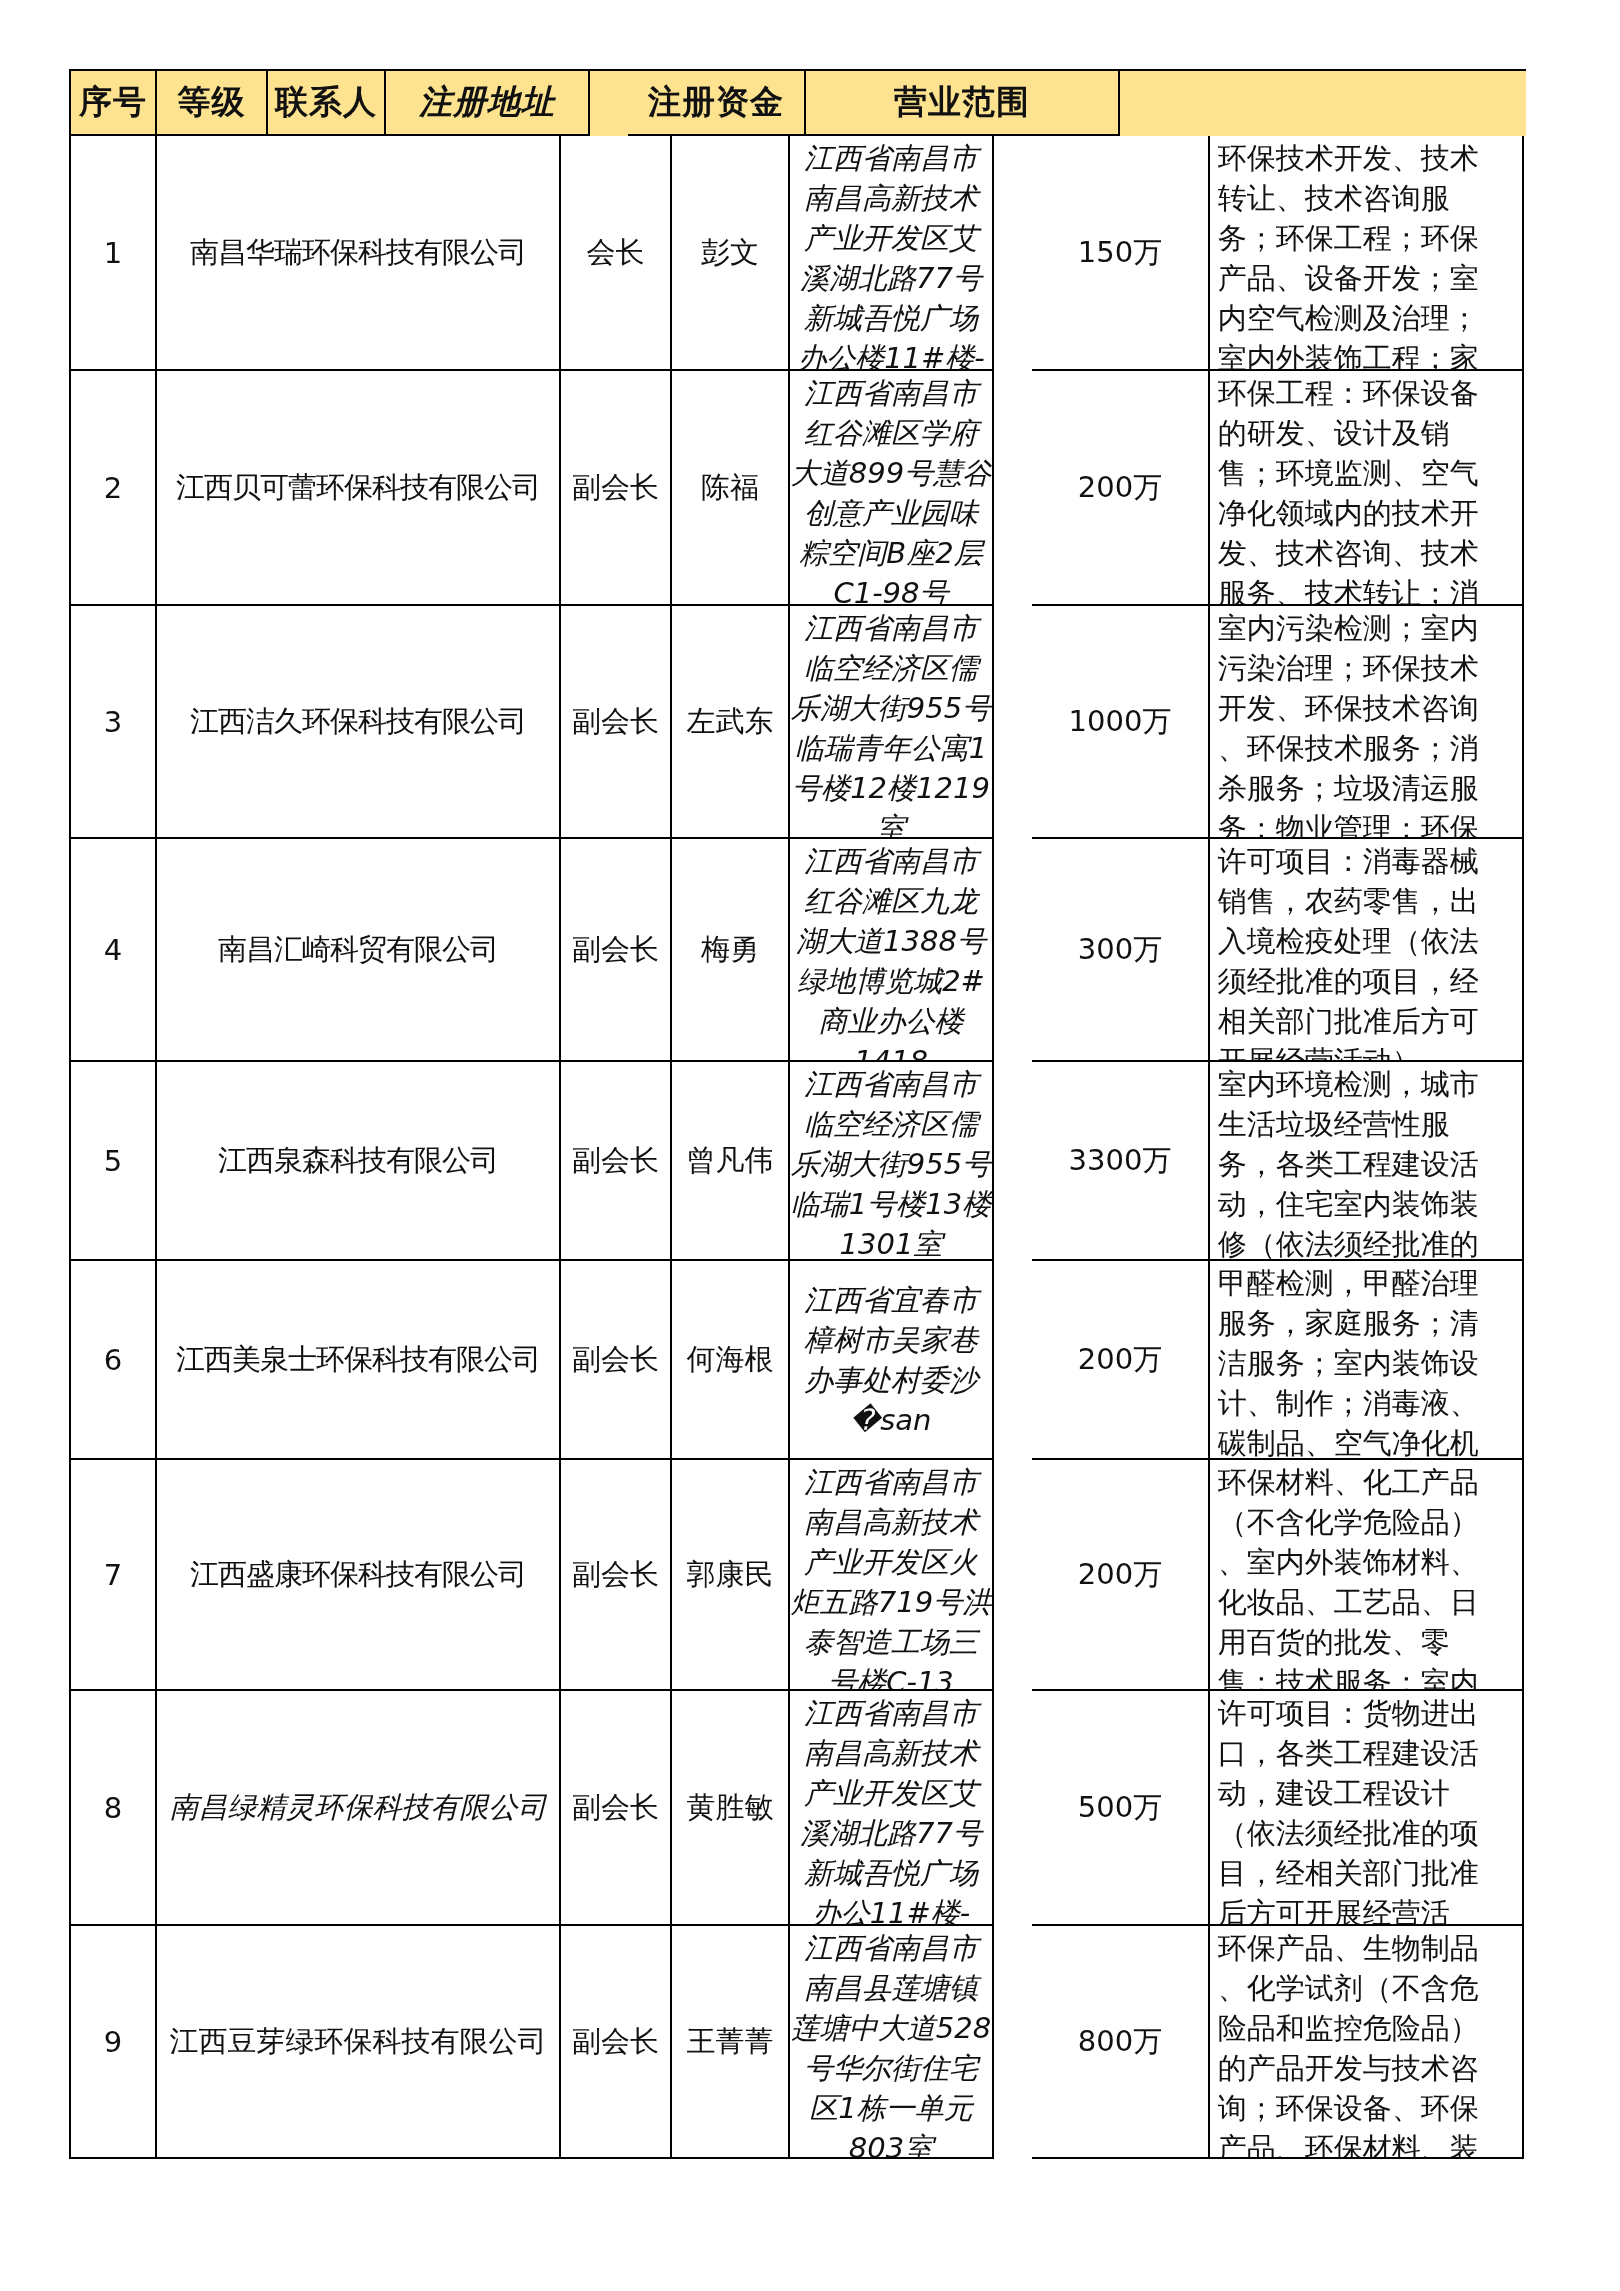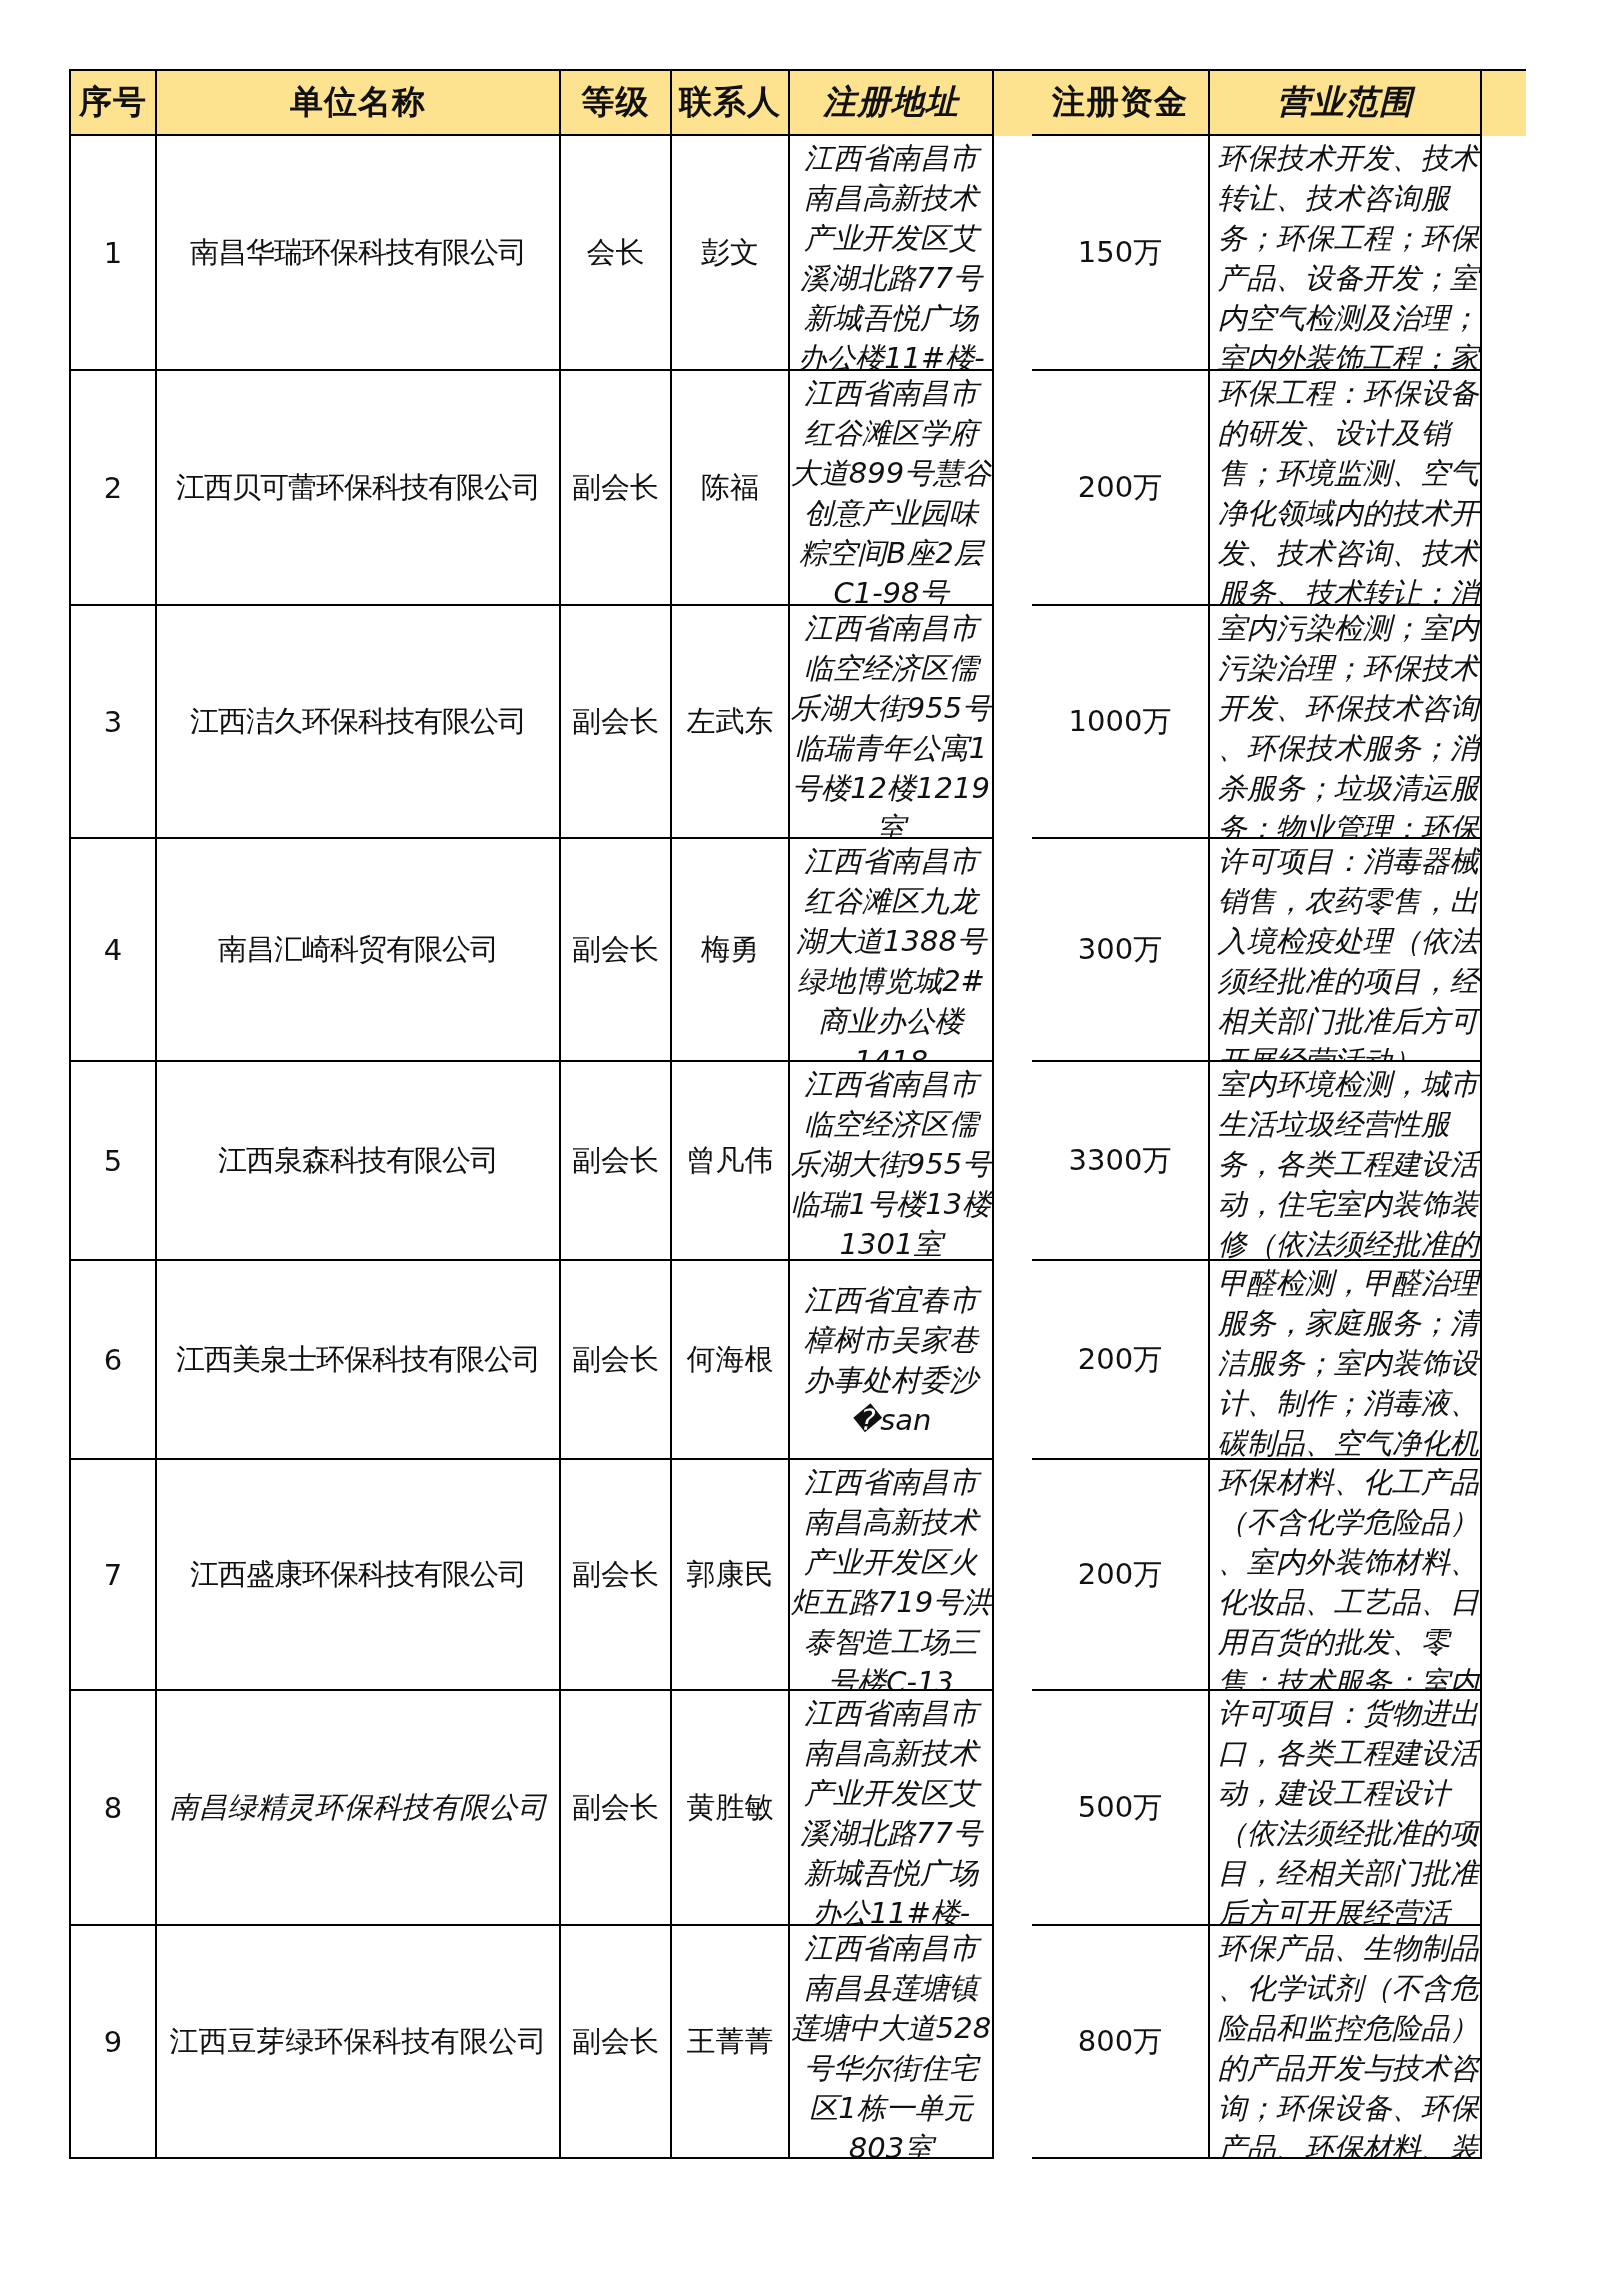--- a/index.html
+++ b/index.html
@@ -12,38 +12,37 @@
           display: flex; align-items: center; justify-content: center; overflow: hidden;
           position: relative; }
   .hdr { background: #fde28f; border-top: 2.9px solid #000; height: 65px; }
   .hdr .cell { font-weight: bold; font-size: 33px; letter-spacing: 1px; }
   .c0 { width: 86px; }
   .c1 { width: 404px; }
   .c2 { width: 111px; }
   .c3 { width: 118px; }
   .c4 { width: 204px; font-style: italic; }
   .c5 { width: 178px; margin-left: 38px; }
-  .c6 { width: 272px; font-style: italic; }
+  .c6 { width: 314px; }
   .body .cell { font-size: 29px; }
   .num { font-size: 27.4px; }
   .name { text-align: center; padding: 0 2px; line-height: 39px; white-space: normal; }
   .lines { position: absolute; left: 0; right: 0; top: 2px; display: flex; flex-direction: column; }
   .lines span { display: block; height: 40px; line-height: 40px; white-space: nowrap; }
   .addr .lines span { text-align: center; letter-spacing: 0px; }
   .scope .lines { left: 7.8px; }
   .scope .lines span { text-align: left; }
   .cap { font-size: 27.4px; }
 </style>
 </head>
 <body>
 
 <div class="table">
   <div class="row hdr">
     <div class="cell c0">序号</div>
-    <div class="cell c1">单位名称</div>
     <div class="cell c2">等级</div>
     <div class="cell c3">联系人</div>
     <div class="cell c4">注册地址</div>
     <div class="cell c5">注册资金</div>
     <div class="cell c6">营业范围</div>
   </div>
   <div id="tbody" class="body">
   <div class="row" style="height: 235px;">
     <div class="cell c0 num">1</div>
     <div class="cell c1 name" style="white-space: nowrap; letter-spacing: -1px;">南昌华瑞环保科技有限公司</div>

